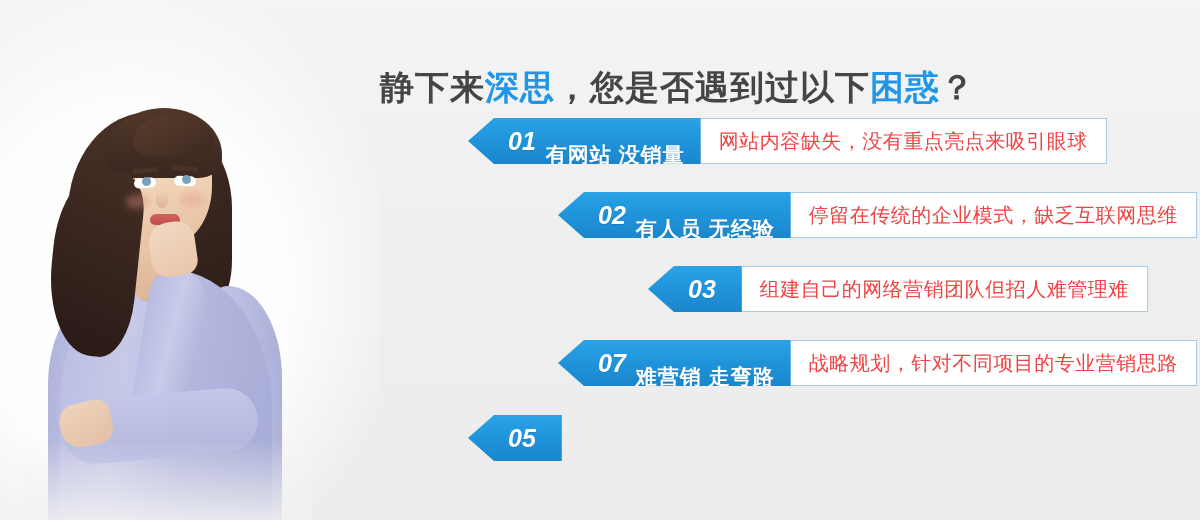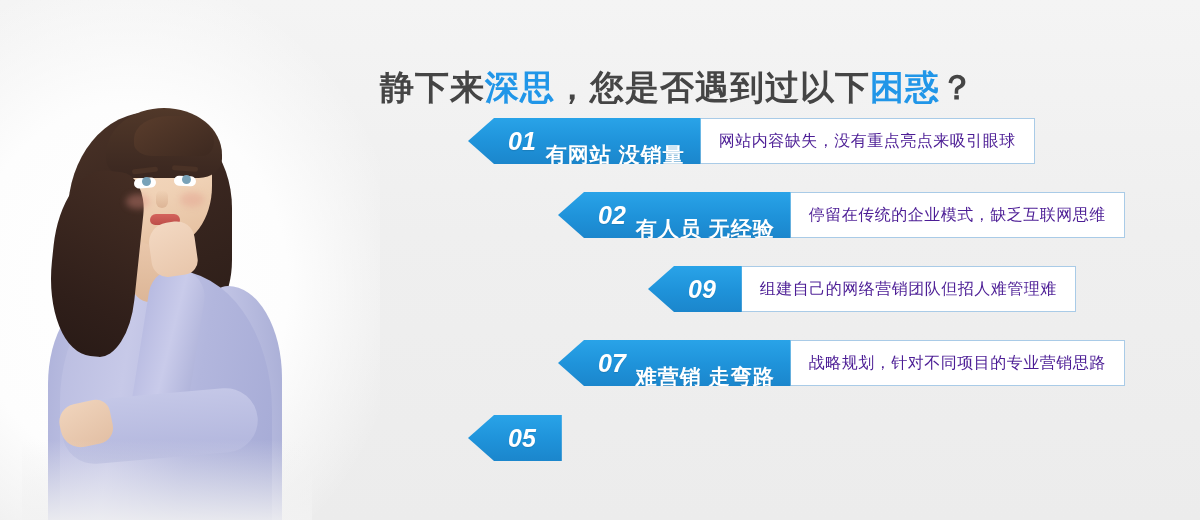--- a/index.html
+++ b/index.html
@@ -143,21 +143,21 @@
   }
   .tab-title{
     font-size:21px;font-weight:bold;color:#ffffff;white-space:nowrap;
     text-shadow:0 1px 1px rgba(0,0,0,.12);letter-spacing:1px;margin-top:28px;
   }
   
   .desc{
     display:flex;align-items:center;height:46px;box-sizing:border-box;
     background:#ffffff;border:1px solid #a9cbe7;border-left:none;
     padding:0 18px;white-space:nowrap;
-    font-size:16px;color:#4c1d95;letter-spacing:.5px;
+    font-size:20px;color:#ef4444;letter-spacing:.5px;
   }
 </style>
 </head>
 <body>
 
 <div class="banner">
 
   <div class="photo-wash"></div>
 
   <div class="photo">
@@ -209,21 +209,21 @@
           <span class="num">02</span>
           <span class="tab-title">有人员 无经验</span>
         </div>
         <div class="desc">停留在传统的企业模式，缺乏互联网思维</div>
       </div>
     </div>
 
     <div class="row">
       <div class="row-inner" style="left: 648px;">
         <div class="tab">
-          <span class="num">09</span>
+          <span class="num">03</span>
         </div>
         <div class="desc">组建自己的网络营销团队但招人难管理难</div>
       </div>
     </div>
 
     <div class="row">
       <div class="row-inner" style="left: 558px;">
         <div class="tab">
           <span class="num">07</span>
           <span class="tab-title">难营销 走弯路</span>

